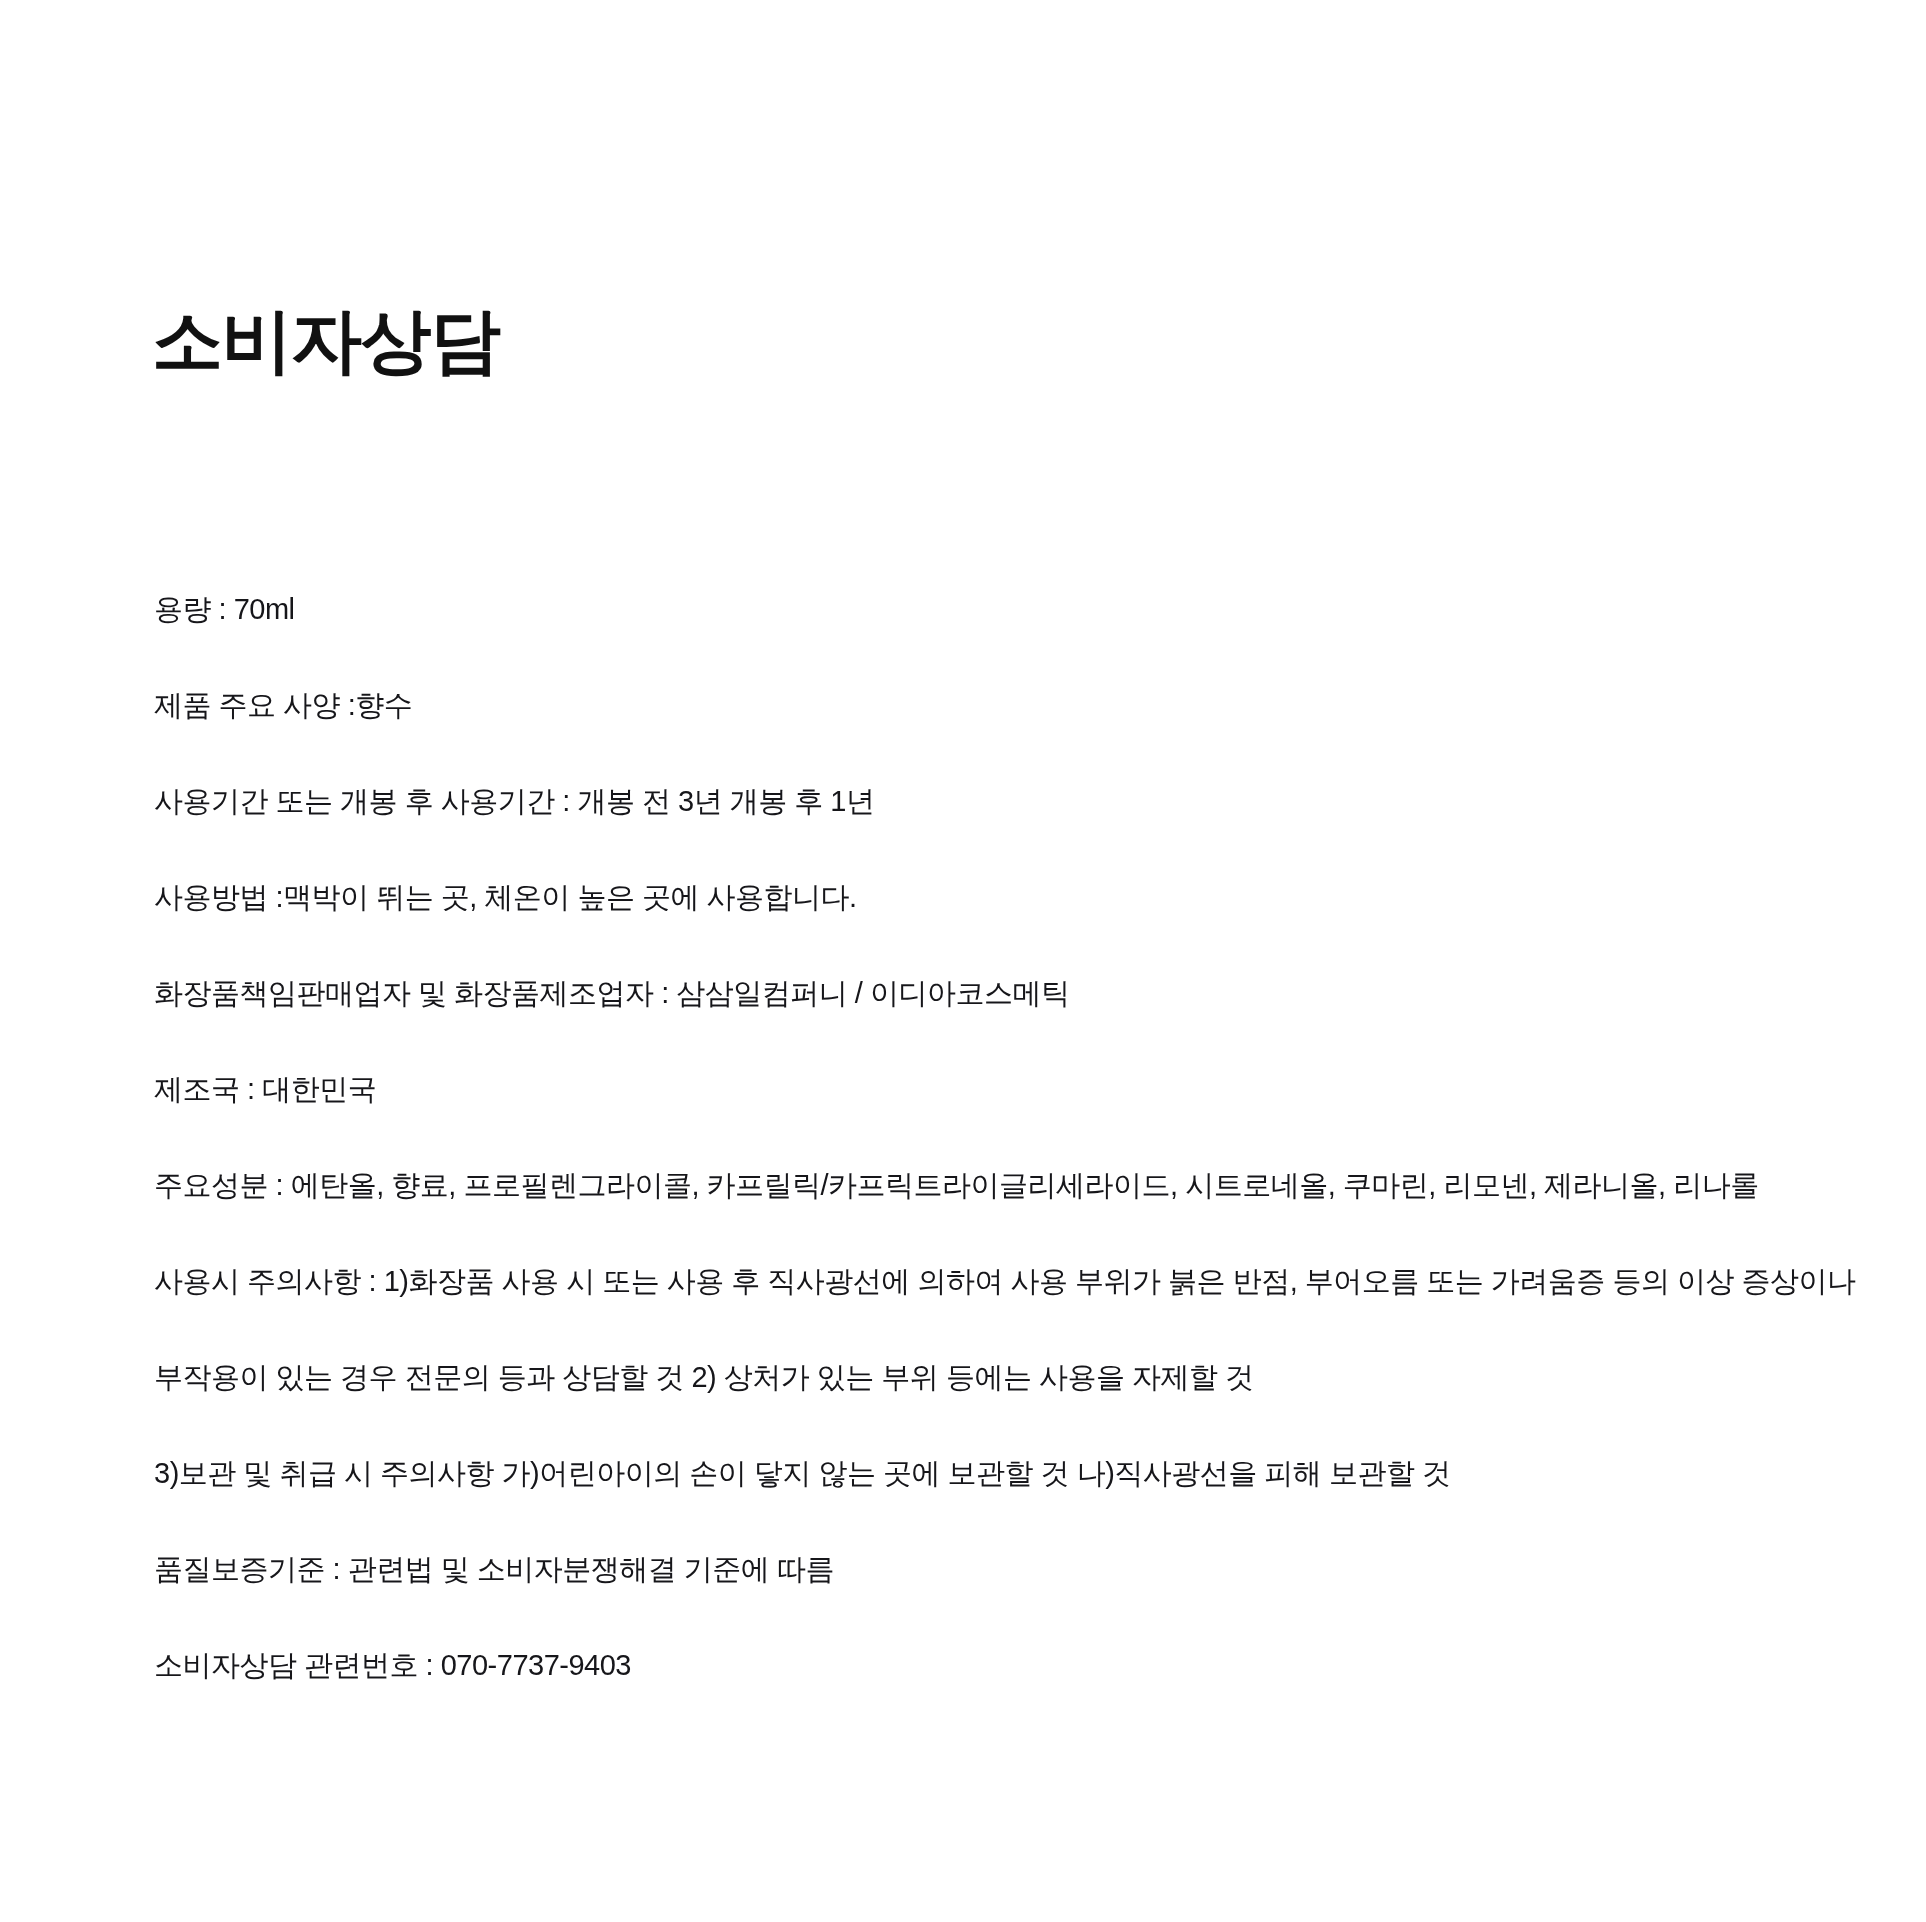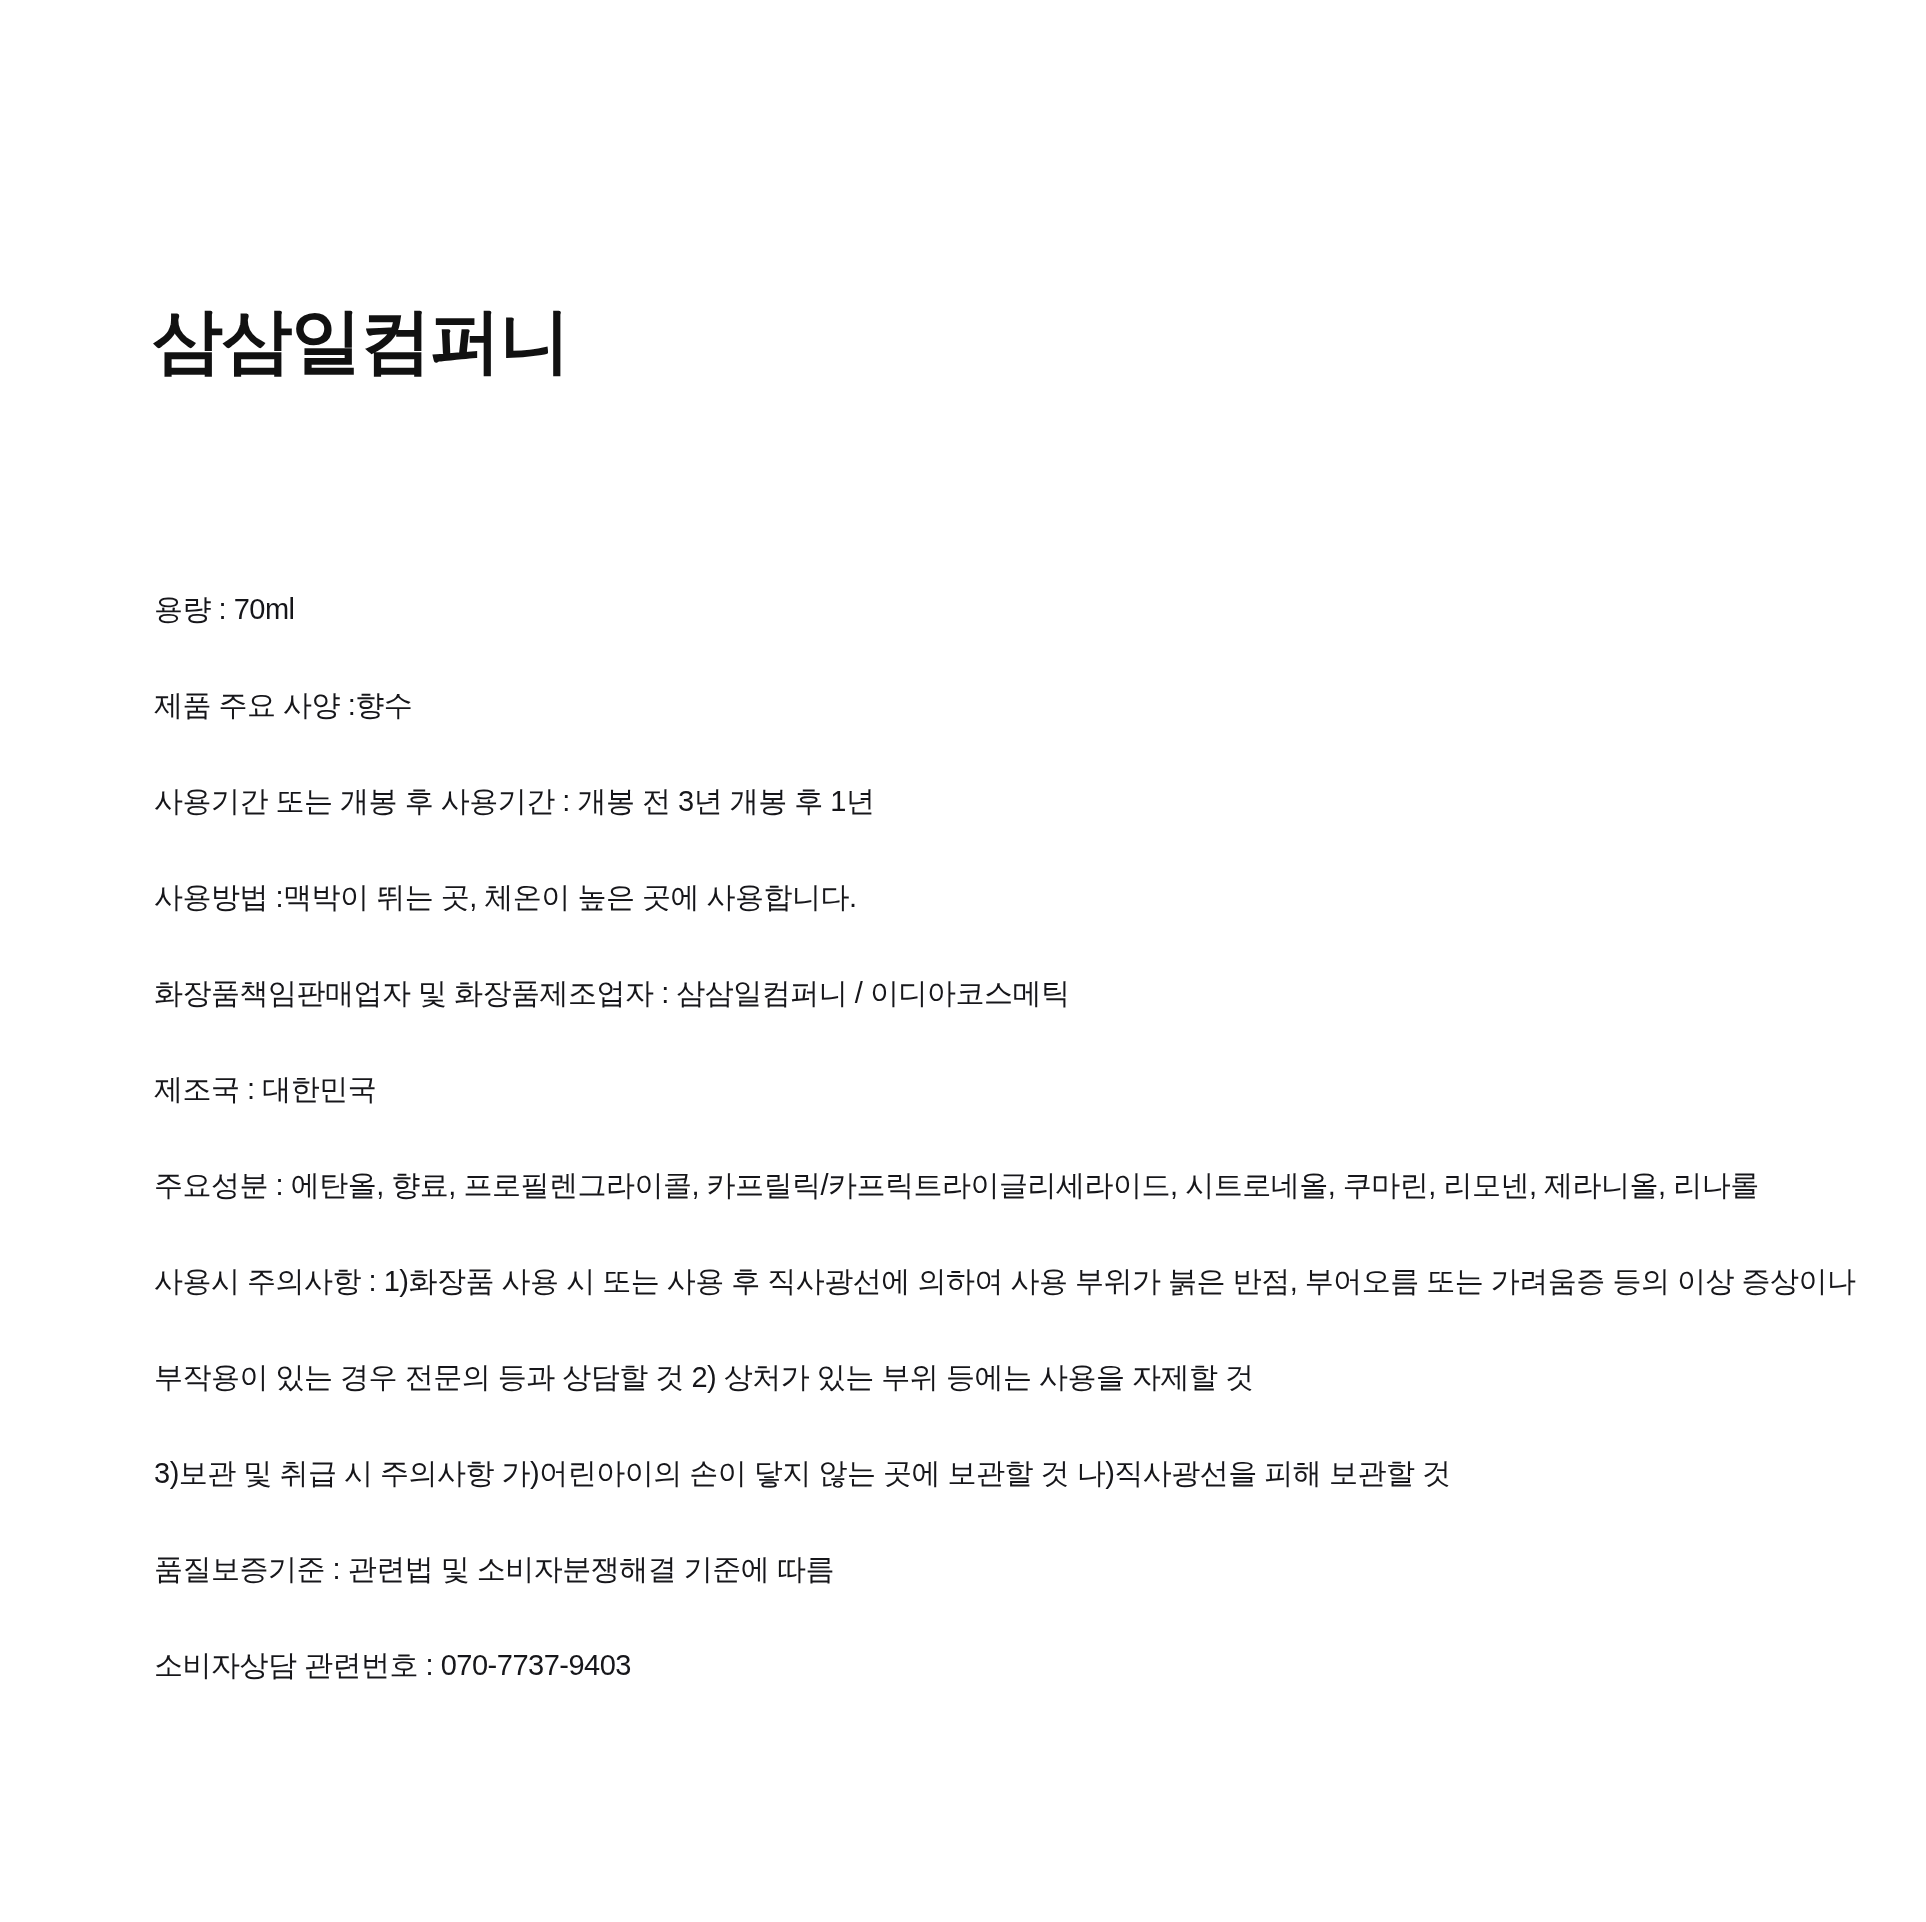--- a/index.html
+++ b/index.html
@@ -52,21 +52,21 @@
   }
   .spec-line:last-child {
     margin-bottom: 0;
   }
 </style>
 </head>
 <body>
 
 <div class="page">
 
-  <h1 class="doc-title">삼삼일컴퍼니</h1>
+  <h1 class="doc-title">소비자상담</h1>
 
   <div class="spec-list">
     <div class="spec-line">용량 : 70ml</div>
     <div class="spec-line">제품 주요 사양 :향수</div>
     <div class="spec-line">사용기간 또는 개봉 후 사용기간 : 개봉 전 3년 개봉 후 1년</div>
     <div class="spec-line">사용방법 :맥박이 뛰는 곳, 체온이 높은 곳에 사용합니다.</div>
     <div class="spec-line">화장품책임판매업자 및 화장품제조업자 :  삼삼일컴퍼니 / 이디아코스메틱</div>
     <div class="spec-line">제조국 : 대한민국</div>
     <div class="spec-line">주요성분 : 에탄올, 향료, 프로필렌그라이콜, 카프릴릭/카프릭트라이글리세라이드, 시트로네올, 쿠마린, 리모넨, 제라니올, 리나롤</div>
     <div class="spec-line">사용시 주의사항 : 1)화장품 사용 시 또는 사용 후 직사광선에 의하여 사용 부위가 붉은 반점, 부어오름 또는 가려움증 등의 이상 증상이나</div>

